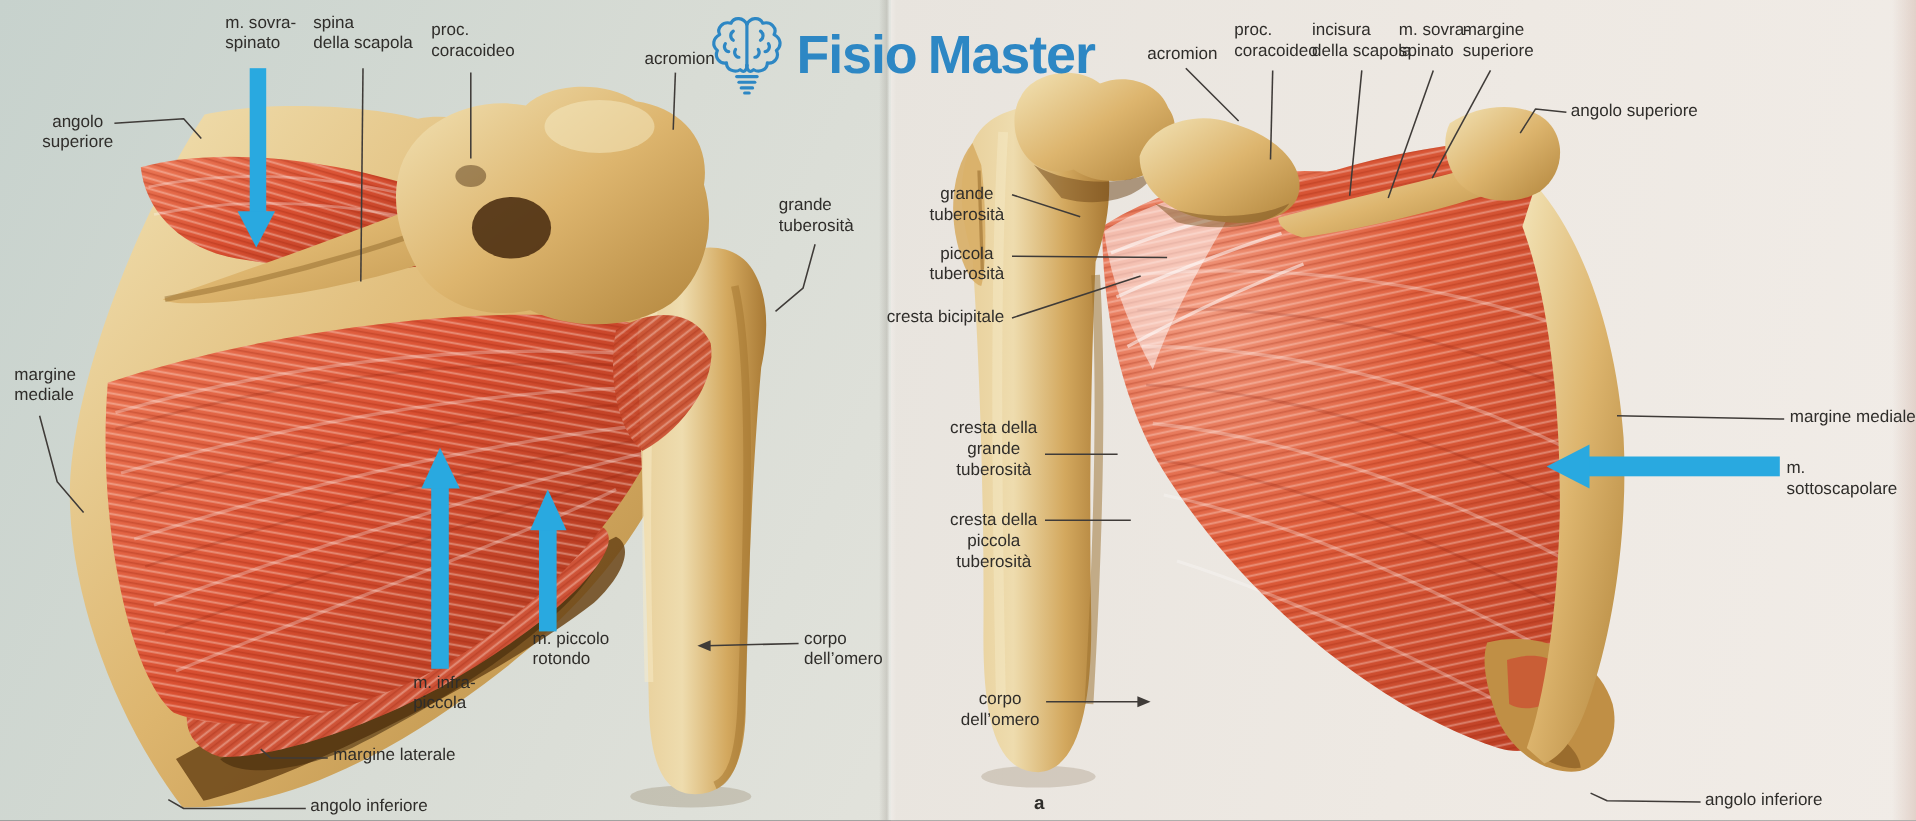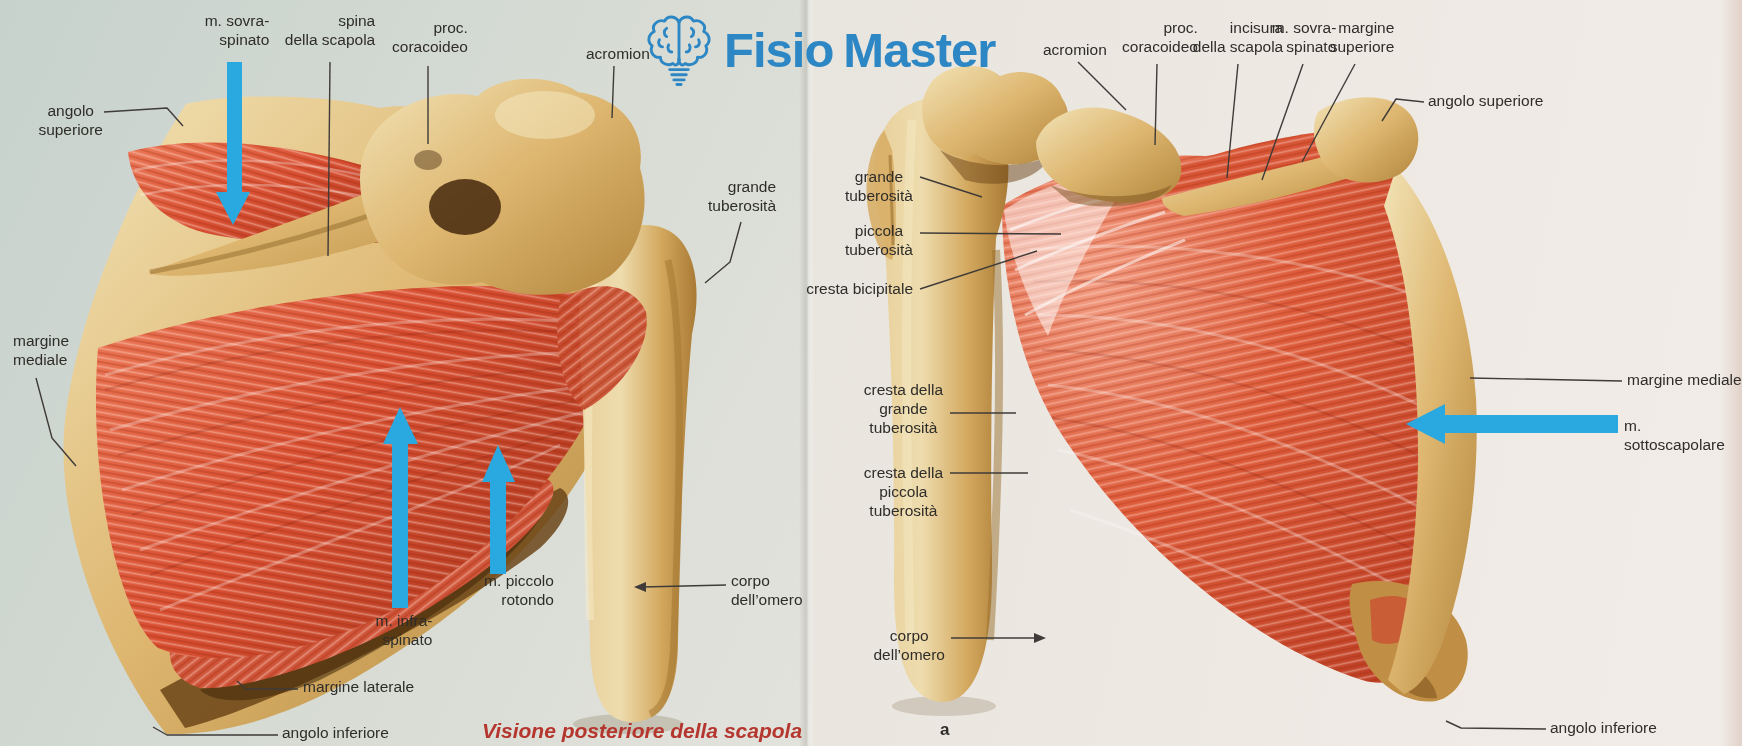--- a/index.html
+++ b/index.html
@@ -18,21 +18,21 @@
   }
   .rightedge{
     position:absolute;left:1720px;top:0;width:22px;height:746px;
     background:linear-gradient(90deg,rgba(0,0,0,0),rgba(186,142,126,0.28));
   }
   svg.layer{position:absolute;left:0;top:0;}
   .lbl{
     position:absolute;font-size:15.5px;line-height:1.22;color:#2f2d2a;
     white-space:pre-line;
   }
-  .tc{text-align:right;transform:translateX(-50%);}
+  .tc{text-align:left;transform:translateX(-50%);}
   .tr{text-align:center;transform:translateX(-100%);}
   .cap{
     position:absolute;font-size:21px;font-style:italic;font-weight:600;
     color:#b4362e;white-space:nowrap;transform:translateX(-50%);
   }
   .figletter{position:absolute;font-size:17px;font-weight:700;color:#2f2d2a;}
   .logo{
     position:absolute;left:646px;top:8px;height:84px;
     display:flex;align-items:center;gap:12px;
   }
@@ -280,26 +280,25 @@
   <div class="lbl" style="left:586px;top:45px">acromion</div>
   <div class="lbl tr" style="left:103px;top:102px">angolo
 superiore</div>
   <div class="lbl tc" style="left:742px;top:178px">grande
 tuberosità</div>
   <div class="lbl" style="left:13px;top:332px">margine
 mediale</div>
   <div class="lbl tc" style="left:519px;top:572px">m. piccolo
 rotondo</div>
   <div class="lbl tc" style="left:404px;top:612px">m. infra-
-spinato</div>
+piccola</div>
   <div class="lbl" style="left:303px;top:678px">margine laterale</div>
   <div class="lbl" style="left:282px;top:724px">angolo inferiore</div>
   <div class="lbl" style="left:731px;top:572px">corpo
 dell’omero</div>
-  <div class="cap" style="left:642px;top:719px">Visione posteriore della scapola</div>
 
   <div class="lbl" style="left:1043px;top:41px">acromion</div>
   <div class="lbl tc" style="left:1160px;top:19px">proc.
 coracoideo</div>
   <div class="lbl tc" style="left:1238px;top:19px">incisura
 della scapola</div>
   <div class="lbl tc" style="left:1304px;top:19px">m. sovra-
 spinato</div>
   <div class="lbl tc" style="left:1362px;top:19px">margine
 superiore</div>

